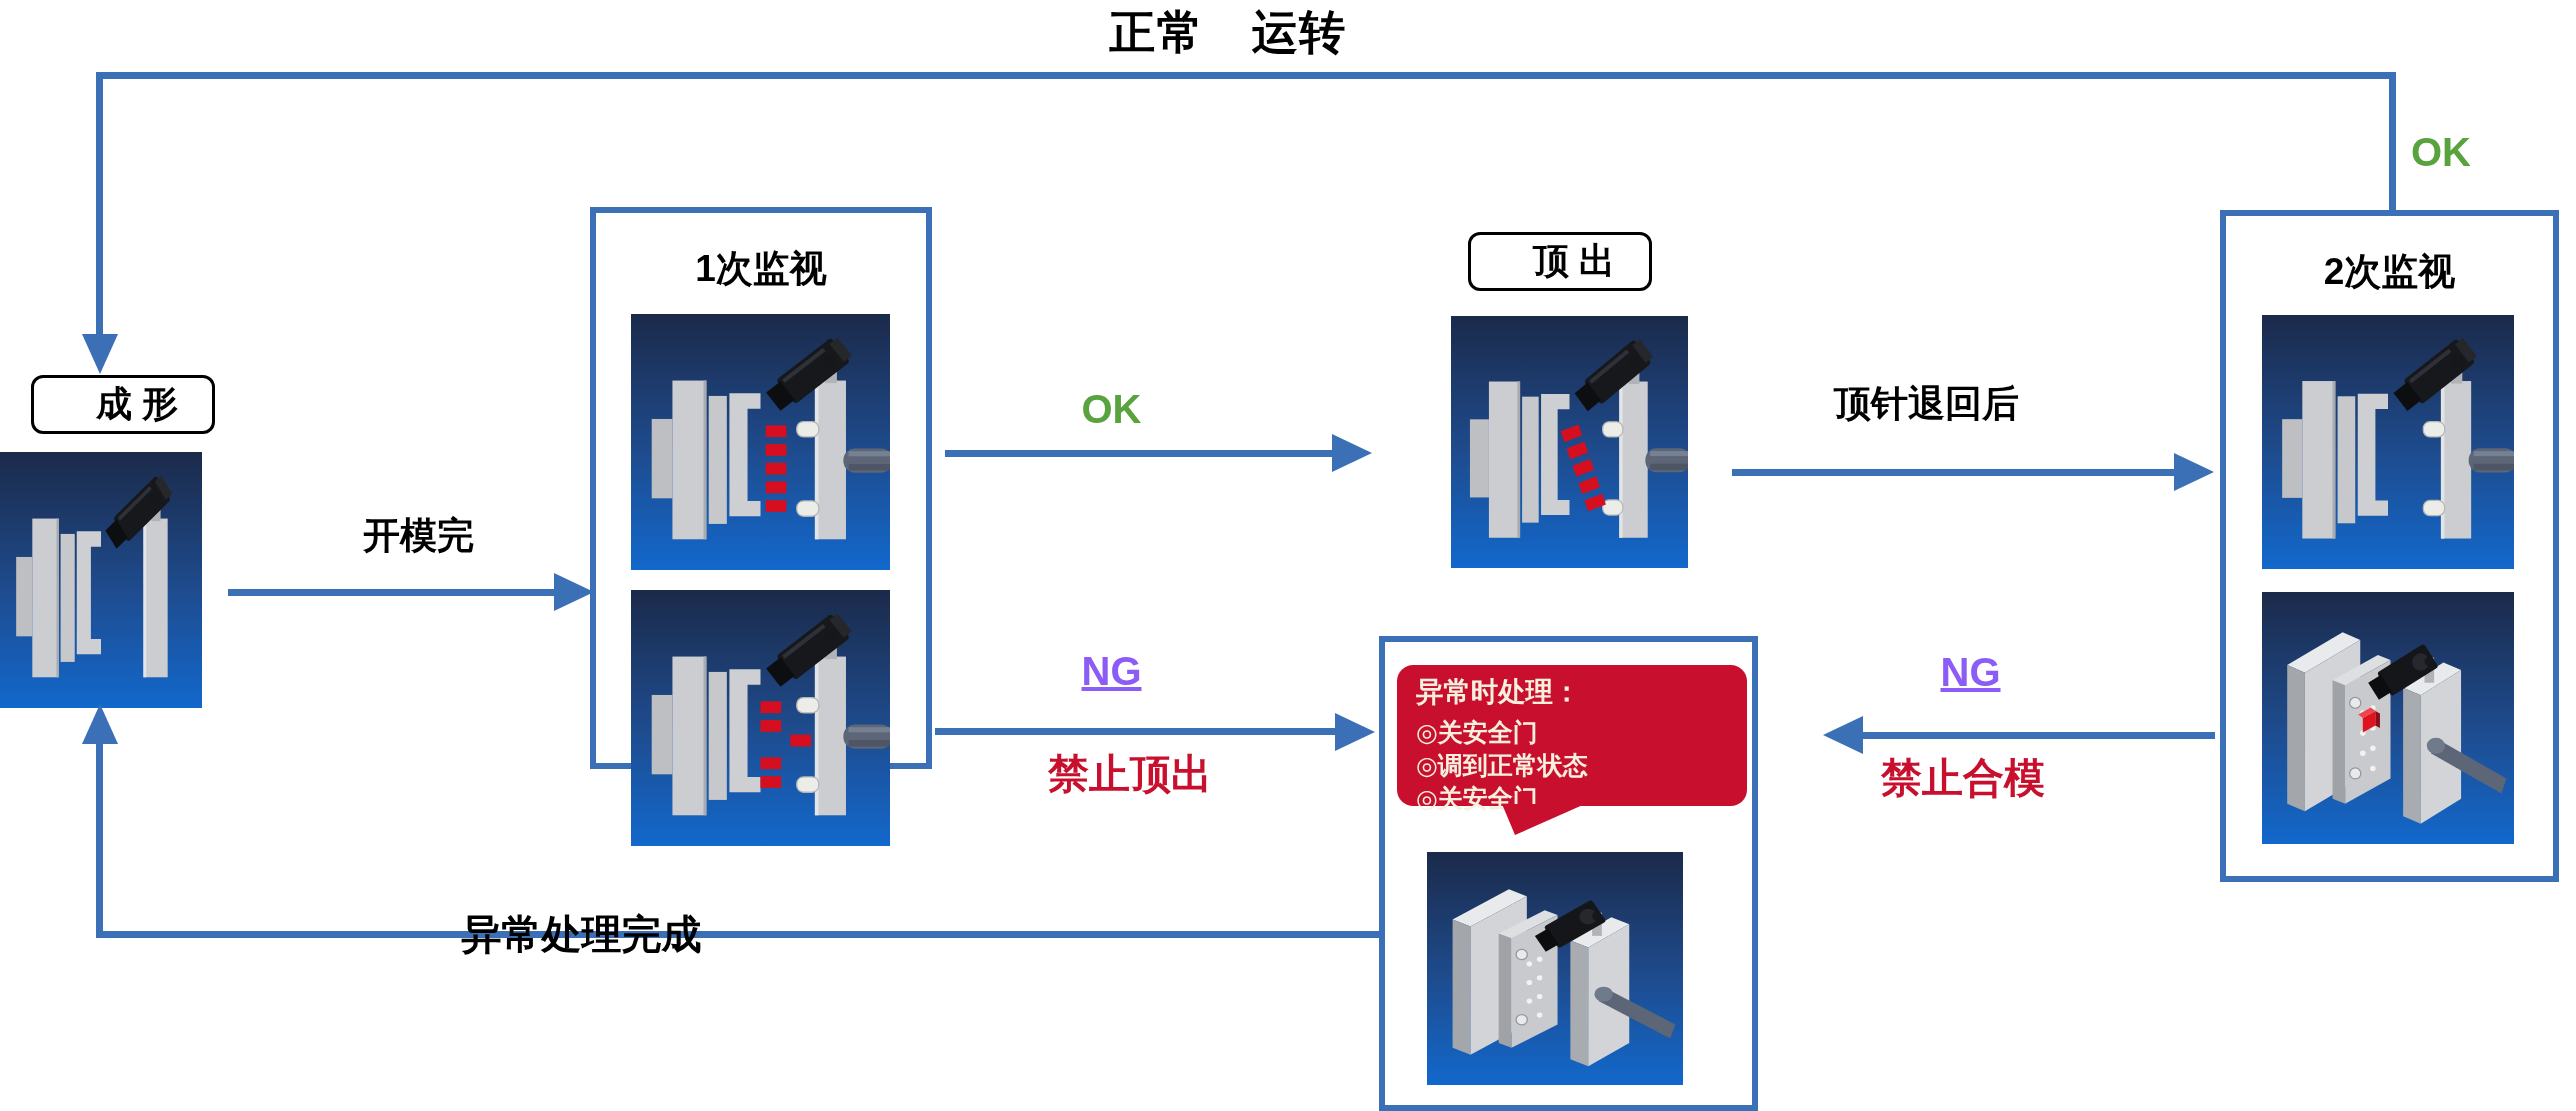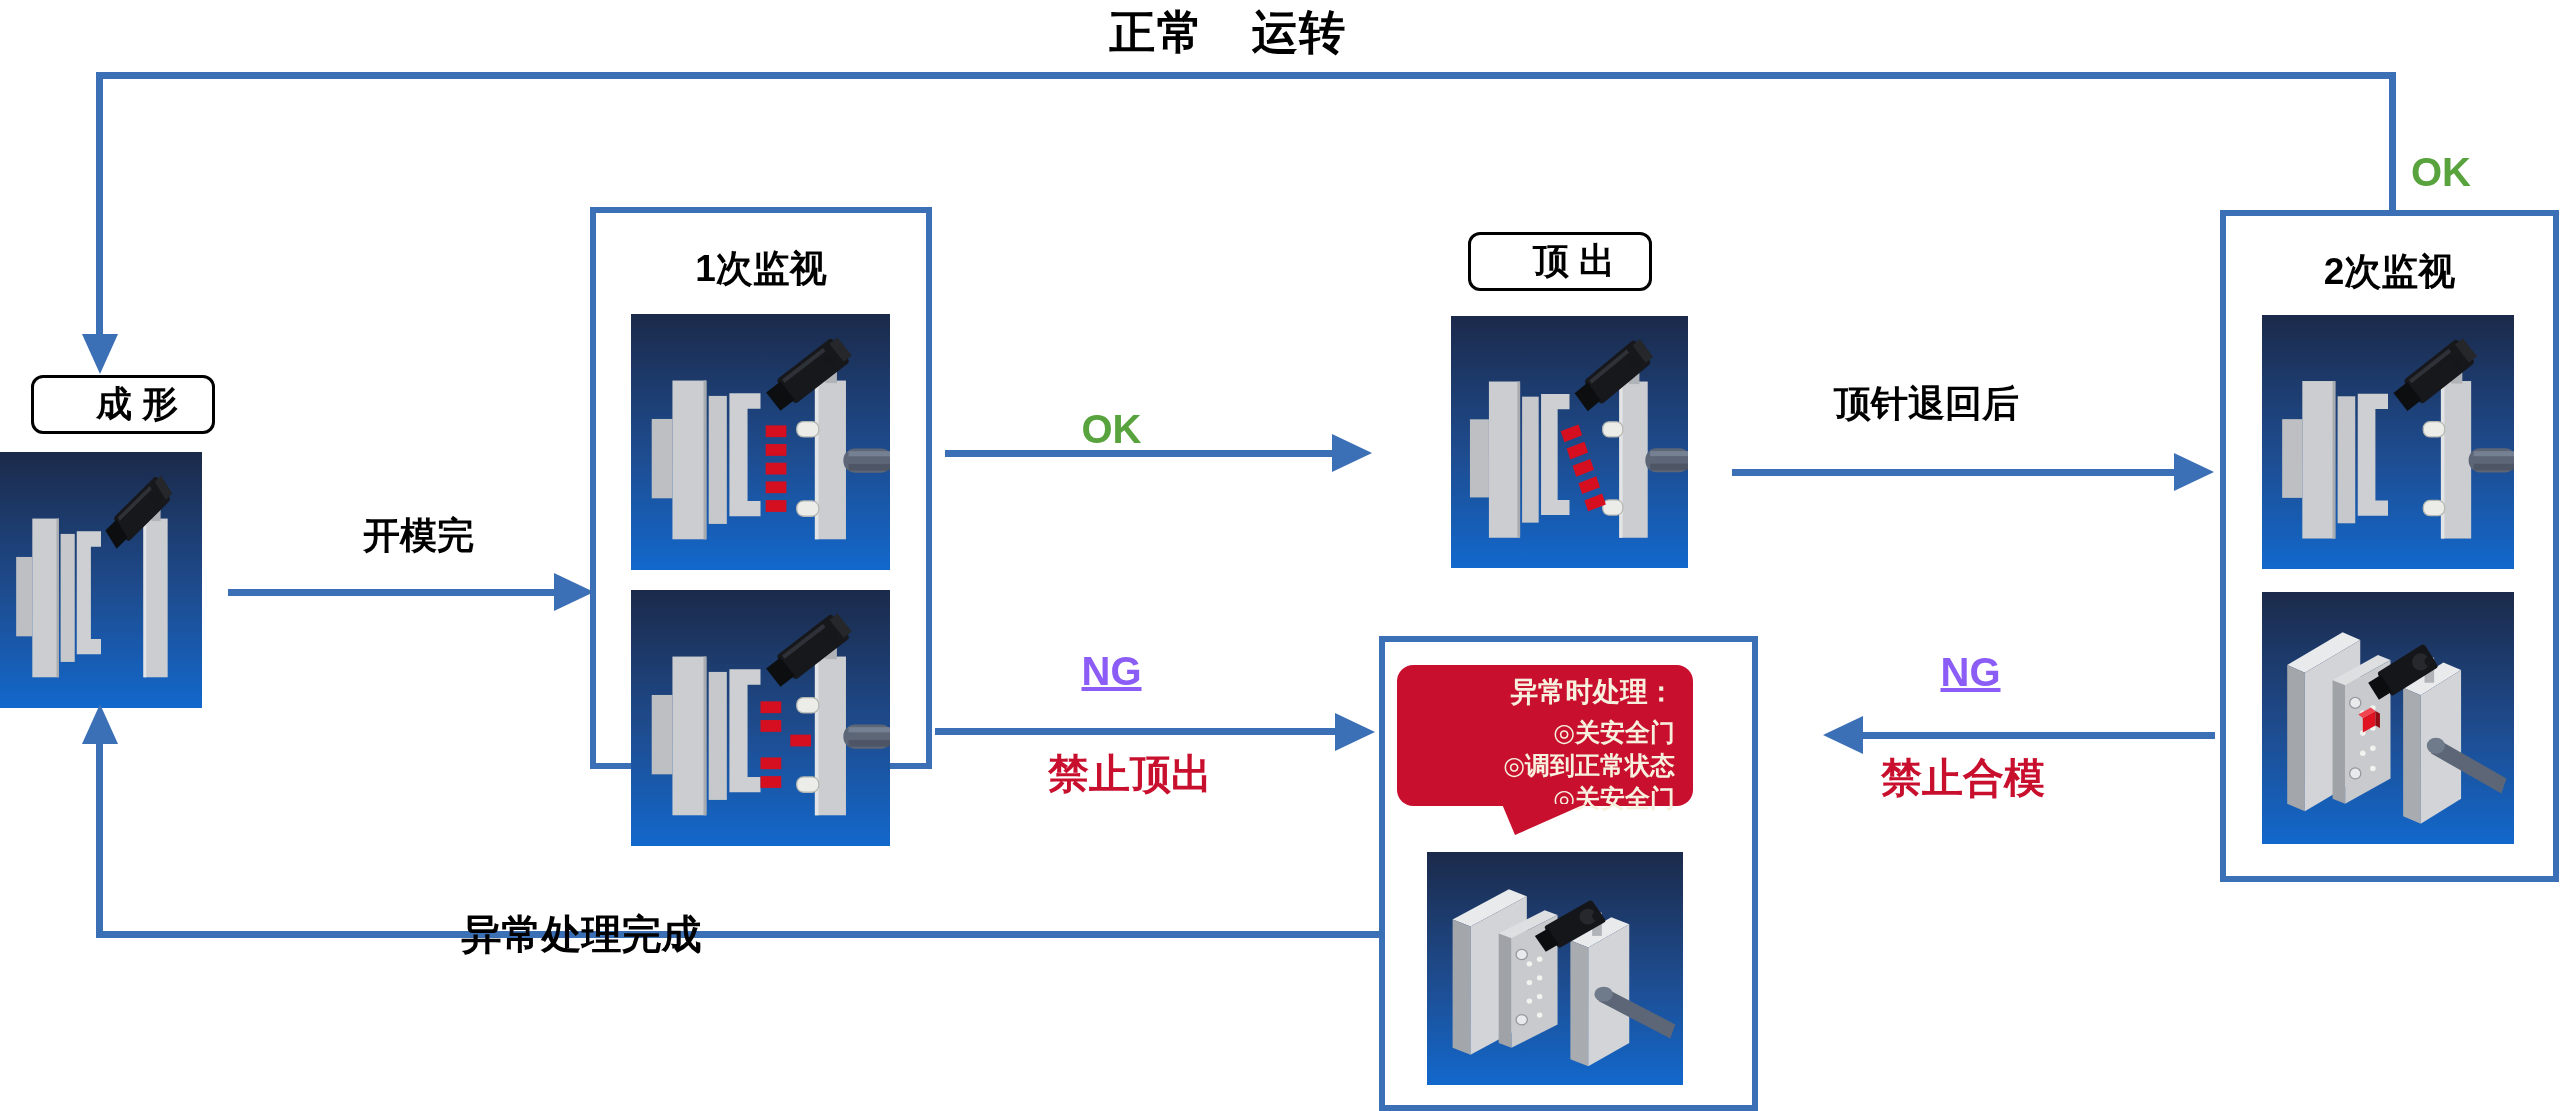--- a/index.html
+++ b/index.html
@@ -9,21 +9,21 @@
   .hline,.vline{position:absolute;background:#3B6FB6;}
   .ah{position:absolute;width:0;height:0;}
   .ah-right{border-top:19px solid transparent;border-bottom:19px solid transparent;border-left:40px solid #3B6FB6;}
   .ah-left {border-top:19px solid transparent;border-bottom:19px solid transparent;border-right:40px solid #3B6FB6;}
   .ah-down {border-left:18px solid transparent;border-right:18px solid transparent;border-top:40px solid #3B6FB6;}
   .ah-up   {border-left:18px solid transparent;border-right:18px solid transparent;border-bottom:40px solid #3B6FB6;}
   
   .lbl{position:absolute;text-align:center;white-space:nowrap;}
   .t-title{font-size:46px;font-weight:700;letter-spacing:1.5px;}
   .t-edge{font-size:37px;font-weight:600;}
-  .t-ok{font-size:40px;font-weight:600;color:#58A33D;margin-top:20px;}
+  .t-ok{font-size:40px;font-weight:600;color:#58A33D;}
   .t-ng{font-size:40px;font-weight:600;color:#8b5cf6;text-decoration:underline;}
   .t-ngsub{font-size:41px;font-weight:700;color:#C8102E;}
   
   .pill{position:absolute;border:3.7px solid #000;border-radius:12px;background:#fff;
         display:flex;align-items:center;justify-content:center;font-size:36px;font-weight:600;padding-left:28px;}
   
   .mbox{position:absolute;border:6.7px solid #3B6FB6;background:#fff;box-sizing:border-box;}
   .mbox-title{width:100%;text-align:center;margin-top:31px;font-size:37px;font-weight:600;}
   
   .illus{position:absolute;}
@@ -216,21 +216,21 @@
   <div class="hline" style="left:935px;top:728px;width:402px;height:7.4px;"></div>
   <div class="ah ah-right" style="left:1335px;top:713px;"></div>
   <div class="lbl t-ngsub" style="left:1019px;top:747px;width:222px;">禁止顶出</div>
 
   <div class="lbl t-ng" style="left:1911px;top:650px;width:119px;">NG</div>
   <div class="hline" style="left:1861px;top:732px;width:354px;height:7.4px;"></div>
   <div class="ah ah-left" style="left:1823px;top:716px;"></div>
   <div class="lbl t-ngsub" style="left:1852px;top:751px;width:222px;">禁止合模</div>
 
   <div class="mbox" style="left:1379px;top:636px;width:379px;height:475px;">
-    <div class="bubble" style="left:12px;top:23px;width:296px;height:141px;text-align:right;">
+    <div class="bubble" style="left:12px;top:23px;width:350px;height:141px;">
       <div class="bubble-head">异常时处理：</div>
       <div class="bubble-item">◎关安全门</div>
       <div class="bubble-item">◎调到正常状态</div>
       <div class="bubble-item">◎关安全门</div>
     </div>
     <div class="bubble-tail" style="left:117px;top:162px;"></div>
     <div class="illus" style="left:42px;top:210px;width:256px;height:233px;">
       <svg viewBox="0 0 100 100" preserveAspectRatio="none">
         <rect width="100" height="100" fill="url(#bgG)"></rect>
           <use href="#isoMoldBase"></use>

